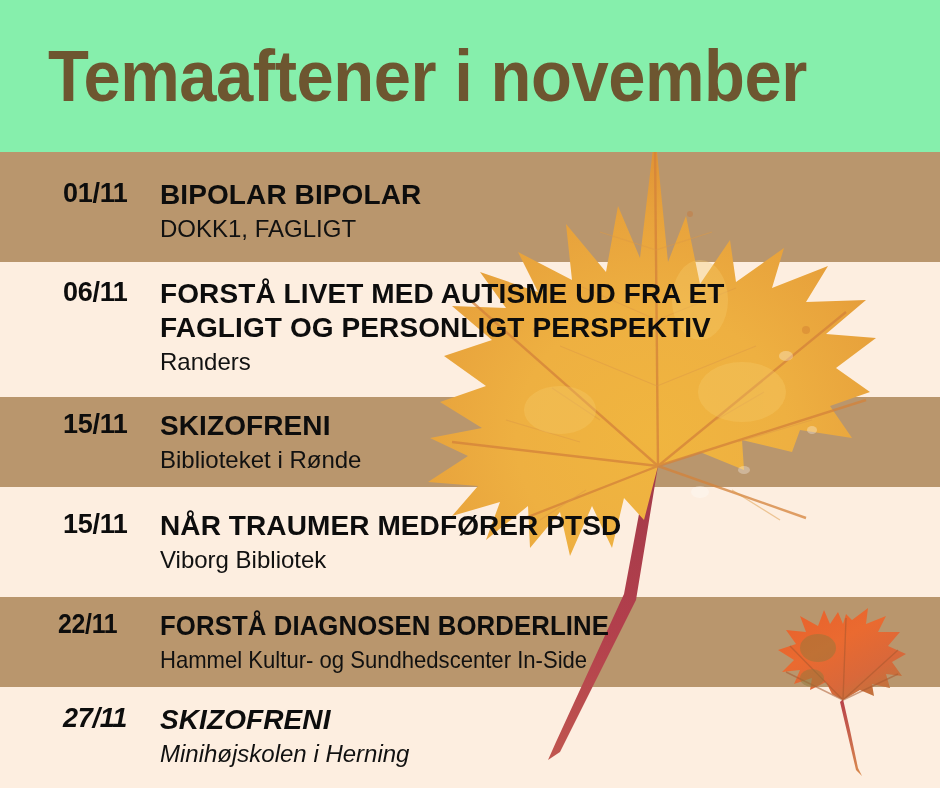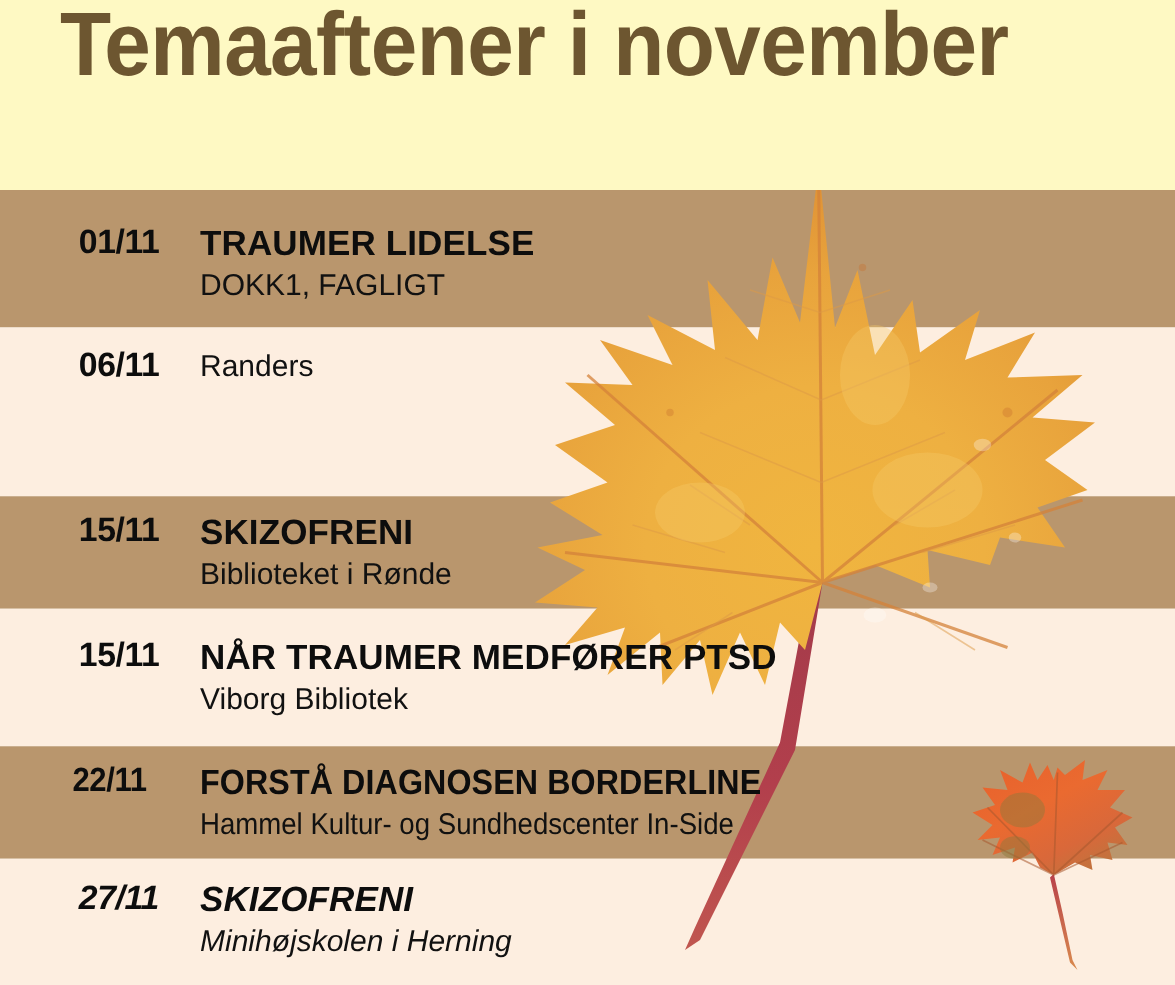--- a/index.html
+++ b/index.html
@@ -15,22 +15,23 @@
     height:788px;
     background:#ffffff;
     overflow:hidden;
   }
 
   
   .title-bar {
     position:absolute;
     left:0; top:0;
     width:940px; height:152px;
-    background:#fef9c3;
+    background:#86efac;
     display:flex;
+    align-items:center;
     z-index:5;
   }
   .poster-title {
     margin-left:48px;
     font-size:72px;
     line-height:72px;
     font-weight:700;
     color:#6d5630;
     letter-spacing:-0.5px;
     transform:scaleX(0.93);
@@ -206,28 +207,30 @@
 
   <div class="title-bar">
     <div class="poster-title">Temaaftener i november</div>
   </div>
 
   <div class="rows">
 
     <div class="row" style="top:26px;">
       <div class="row-date">01/11</div>
       <div class="row-body">
-        <div class="row-title">TRAUMER LIDELSE</div>
+        <div class="row-title">BIPOLAR BIPOLAR</div>
         <div class="row-venue">DOKK1, FAGLIGT</div>
       </div>
     </div>
 
     <div class="row" style="top:125px;">
       <div class="row-date">06/11</div>
       <div class="row-body">
+        <div class="row-title">FORSTÅ LIVET MED AUTISME UD FRA ET
+FAGLIGT OG PERSONLIGT PERSPEKTIV</div>
         <div class="row-venue">Randers</div>
       </div>
     </div>
 
     <div class="row" style="top:257px;">
       <div class="row-date">15/11</div>
       <div class="row-body">
         <div class="row-title">SKIZOFRENI</div>
         <div class="row-venue">Biblioteket i Rønde</div>
       </div>

